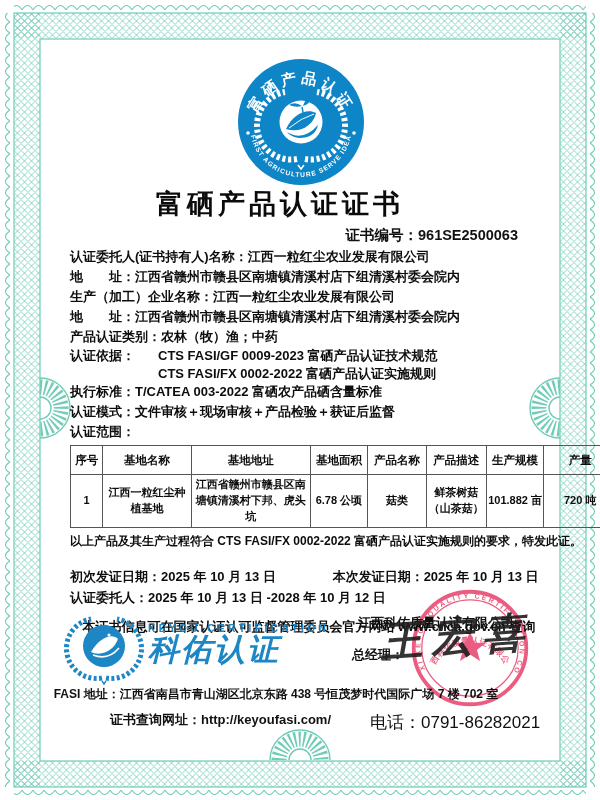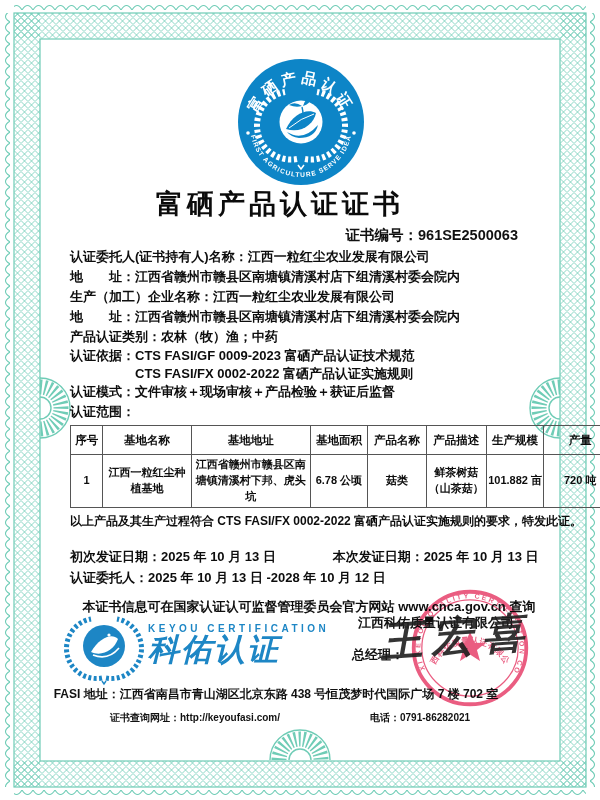--- a/index.html
+++ b/index.html
@@ -6,21 +6,21 @@
   body{width:600px;height:800px;background:#ffffff;font-family:"Liberation Sans",sans-serif;color:#111;}
   #page{position:relative;width:600px;height:800px;overflow:hidden;background:#fff;}
   #border-svg{position:absolute;left:0;top:0;z-index:0;}
   .abs{position:absolute;}
   
   #title{top:186px;left:0;width:560px;text-align:center;font-size:27px;font-weight:700;letter-spacing:4px;color:#0b0b0b;}
   #certno{top:226px;right:82px;font-size:14.5px;font-weight:700;}
   
   #main{top:247px;left:70px;width:478px;font-size:13px;font-weight:700;line-height:20px;color:#0d0d0d;z-index:2;}
   .fline{white-space:nowrap;}
-  .fline.two{display:flex;line-height:17.5px;}
+  .fline.two{display:flex;line-height:17.5px;gap:23px;}
   .fline.two .lbl{flex:none;}
   .vcol div{white-space:nowrap;}
   
   table{border-collapse:collapse;margin-top:3px;width:547px;table-layout:fixed;}
   th,td{border:1px solid #555;font-size:11px;font-weight:700;text-align:center;vertical-align:middle;padding:1px 1px;line-height:1.45;}
   th{height:26px;font-size:11.5px;}
   td{height:50px;}
   .statement{margin-top:3px;font-size:12px;white-space:nowrap;}
   .dates{margin-top:15px;line-height:21px;}
   .dates .half{display:inline-block;width:259px;}
@@ -28,22 +28,22 @@
   
   #keyou-logo{left:64px;top:606px;z-index:2;}
   #keyou-text{left:148px;top:620px;z-index:2;}
   #keyou-cn{font-size:31px;font-weight:700;font-style:italic;color:#1d86c5;letter-spacing:2px;line-height:32px;}
   #keyou-en{font-size:10px;font-weight:700;color:#1d86c5;letter-spacing:3.5px;margin-top:3px;}
   #issuer-line{left:358px;top:614px;font-size:13px;font-weight:700;z-index:1;}
   #gm-line{left:352px;top:646px;font-size:13px;font-weight:700;z-index:1;}
   #signature{left:380px;top:608px;width:190px;font-family:"DejaVu Serif",serif;font-style:italic;font-weight:700;font-size:42px;letter-spacing:9px;color:#1f1f1f;transform:rotate(-4deg);z-index:4;opacity:.9;}
   #red-seal{left:408px;top:586px;z-index:3;mix-blend-mode:multiply;opacity:.88;}
   #fasi-line{top:686px;left:0;width:552px;text-align:center;font-size:12px;font-weight:700;z-index:1;}
-  #url-line{top:711px;left:110px;font-size:10px;font-weight:700;}
-  #tel-line{top:711px;left:370px;font-size:10px;font-weight:700;}
+  #url-line{top:711px;left:110px;font-size:13px;font-weight:700;}
+  #tel-line{top:711px;left:370px;font-size:17px;font-weight:400;}
   #emblem{left:235px;top:56px;z-index:2;}
 </style>
 </head>
 <body>
 
 <div id="page">
 
   <svg id="border-svg" width="600" height="800" viewBox="0 0 600 800">
     <defs>
       <pattern id="net" width="7" height="7" patternUnits="userSpaceOnUse">
@@ -130,20 +130,21 @@
     <div class="fline"><span>生产（加工）企业名称：</span><span>江西一粒红尘农业发展有限公司</span></div>
     <div class="fline"><span>地　　址：</span><span>江西省赣州市赣县区南塘镇清溪村店下组清溪村委会院内</span></div>
     <div class="fline"><span>产品认证类别：</span><span>农林（牧）渔；中药</span></div>
     <div class="fline two">
       <span class="lbl">认证依据：</span>
       <span class="vcol">
         <div>CTS FASI/GF 0009-2023 富硒产品认证技术规范</div>
         <div>CTS FASI/FX 0002-2022 富硒产品认证实施规则</div>
       </span>
     </div>
+    <div class="fline"><span>执行标准：</span><span>T/CATEA 003-2022 富硒农产品硒含量标准</span></div>
     <div class="fline"><span>认证模式：</span><span>文件审核＋现场审核＋产品检验＋获证后监督</span></div>
     <div class="fline"><span>认证范围：</span><span></span></div>
 
     <table>
       <colgroup>
         <col style="width:28px">
           <col style="width:77px">
           <col style="width:103px">
           <col style="width:50px">
         <col style="width:51px">

